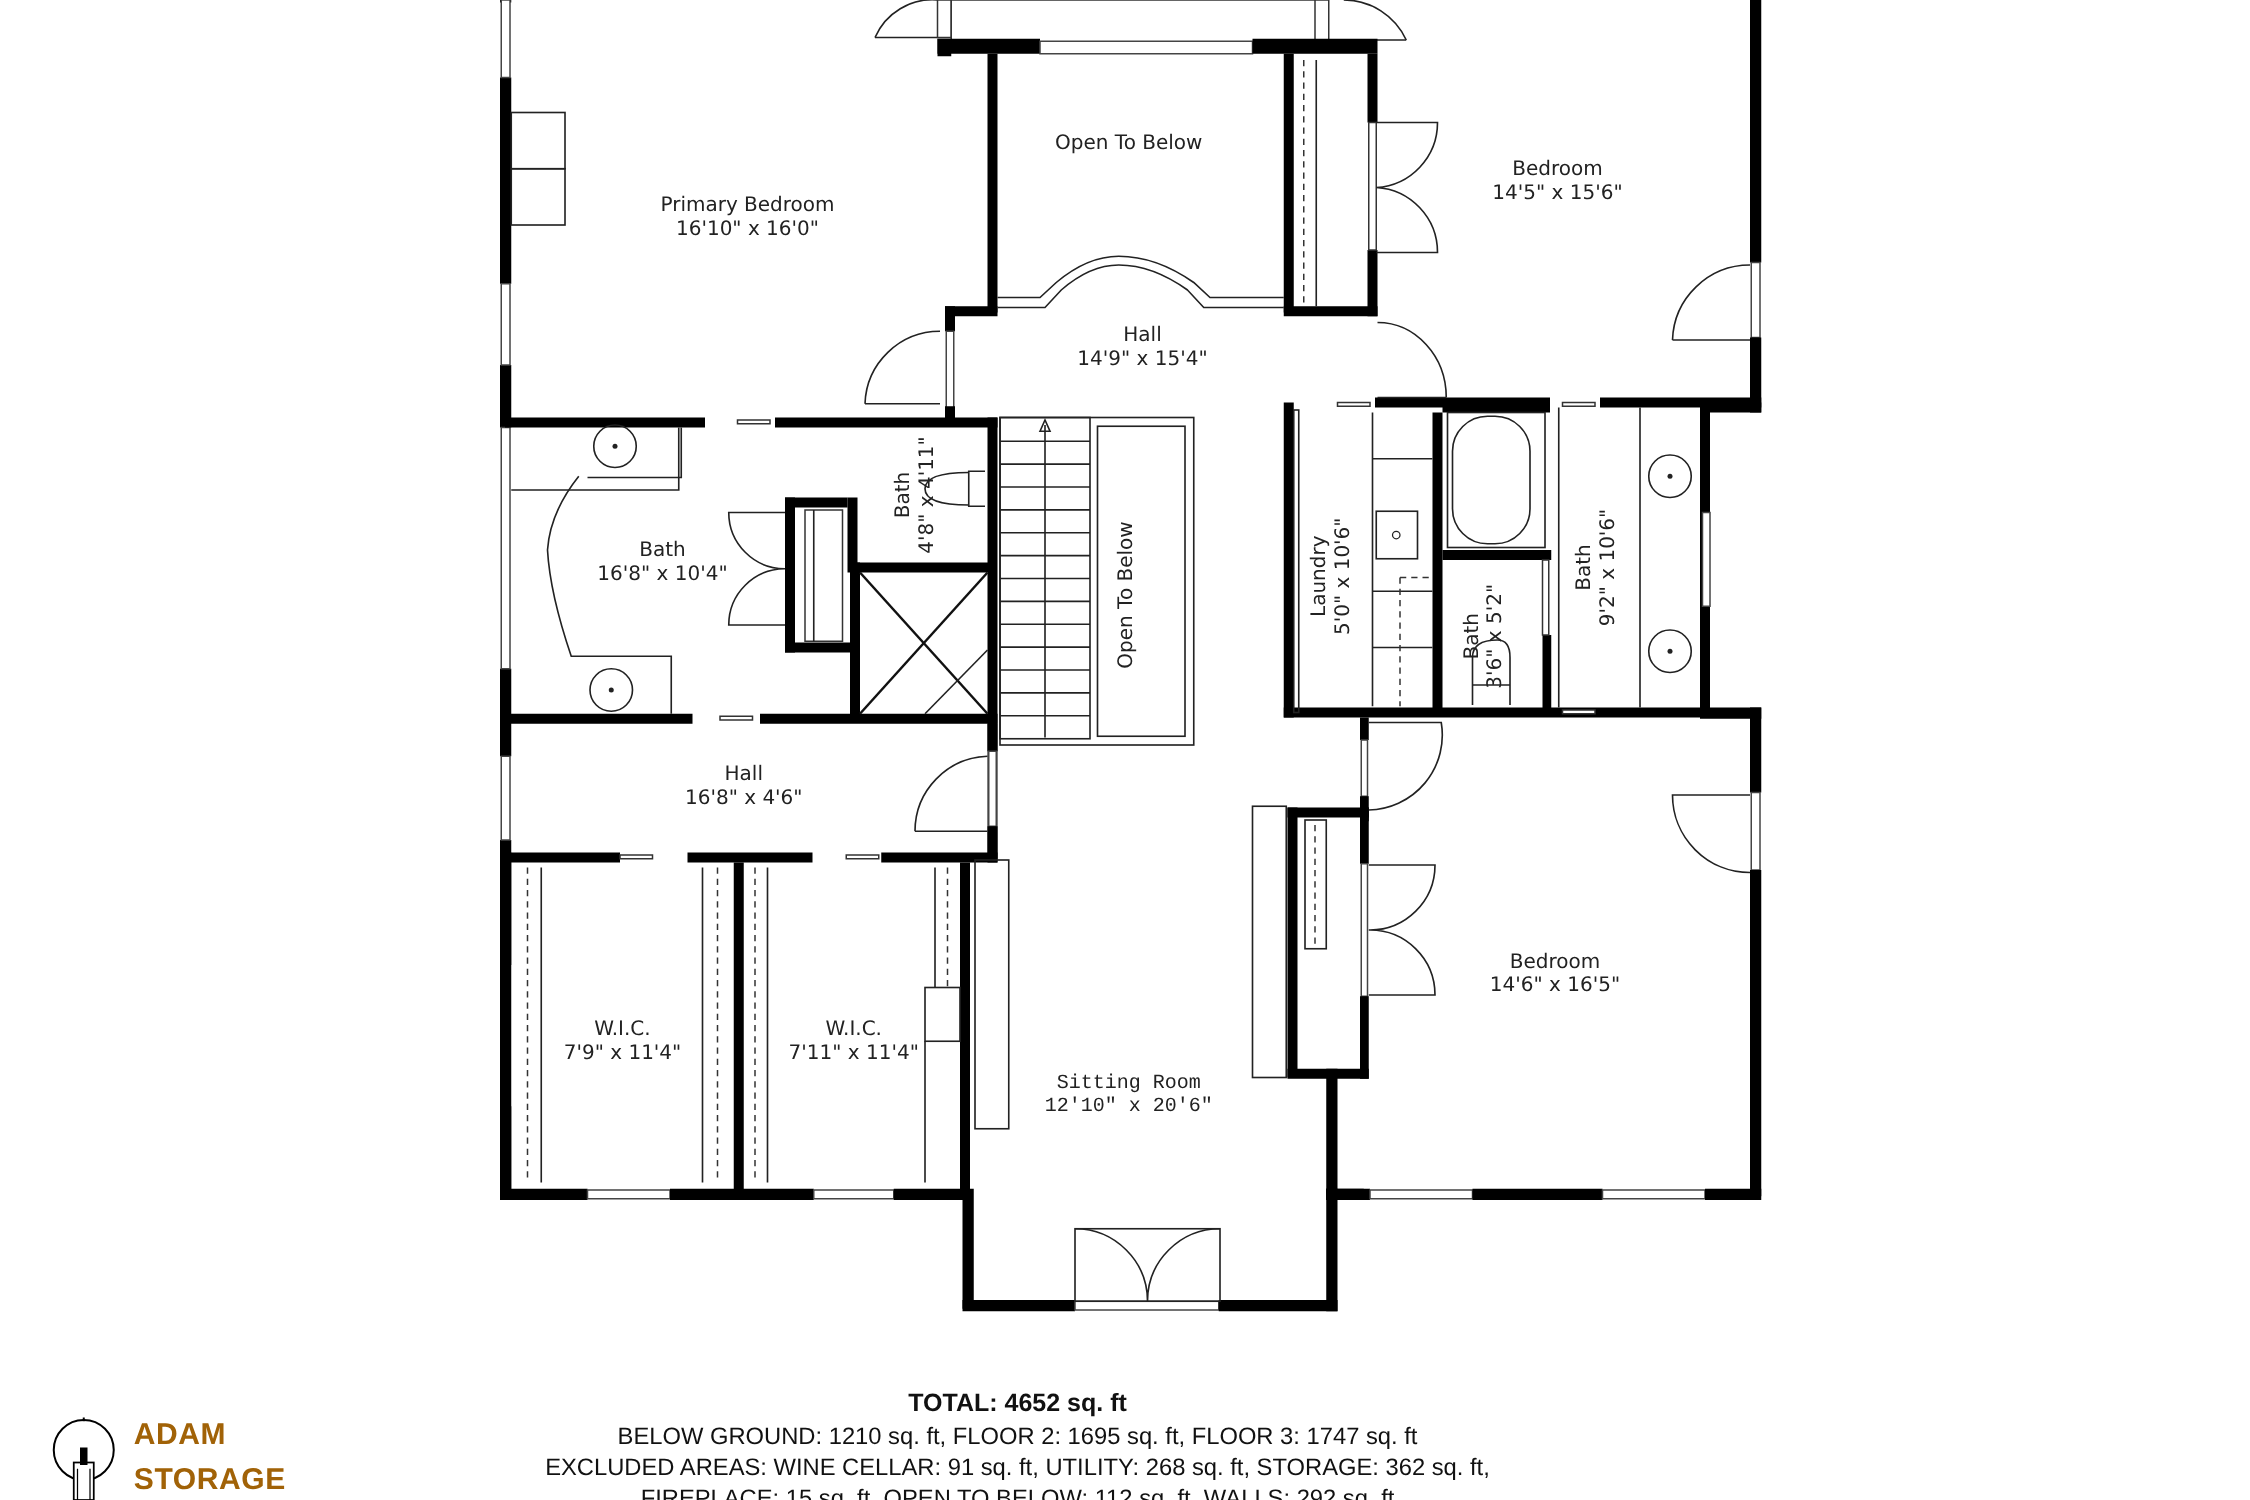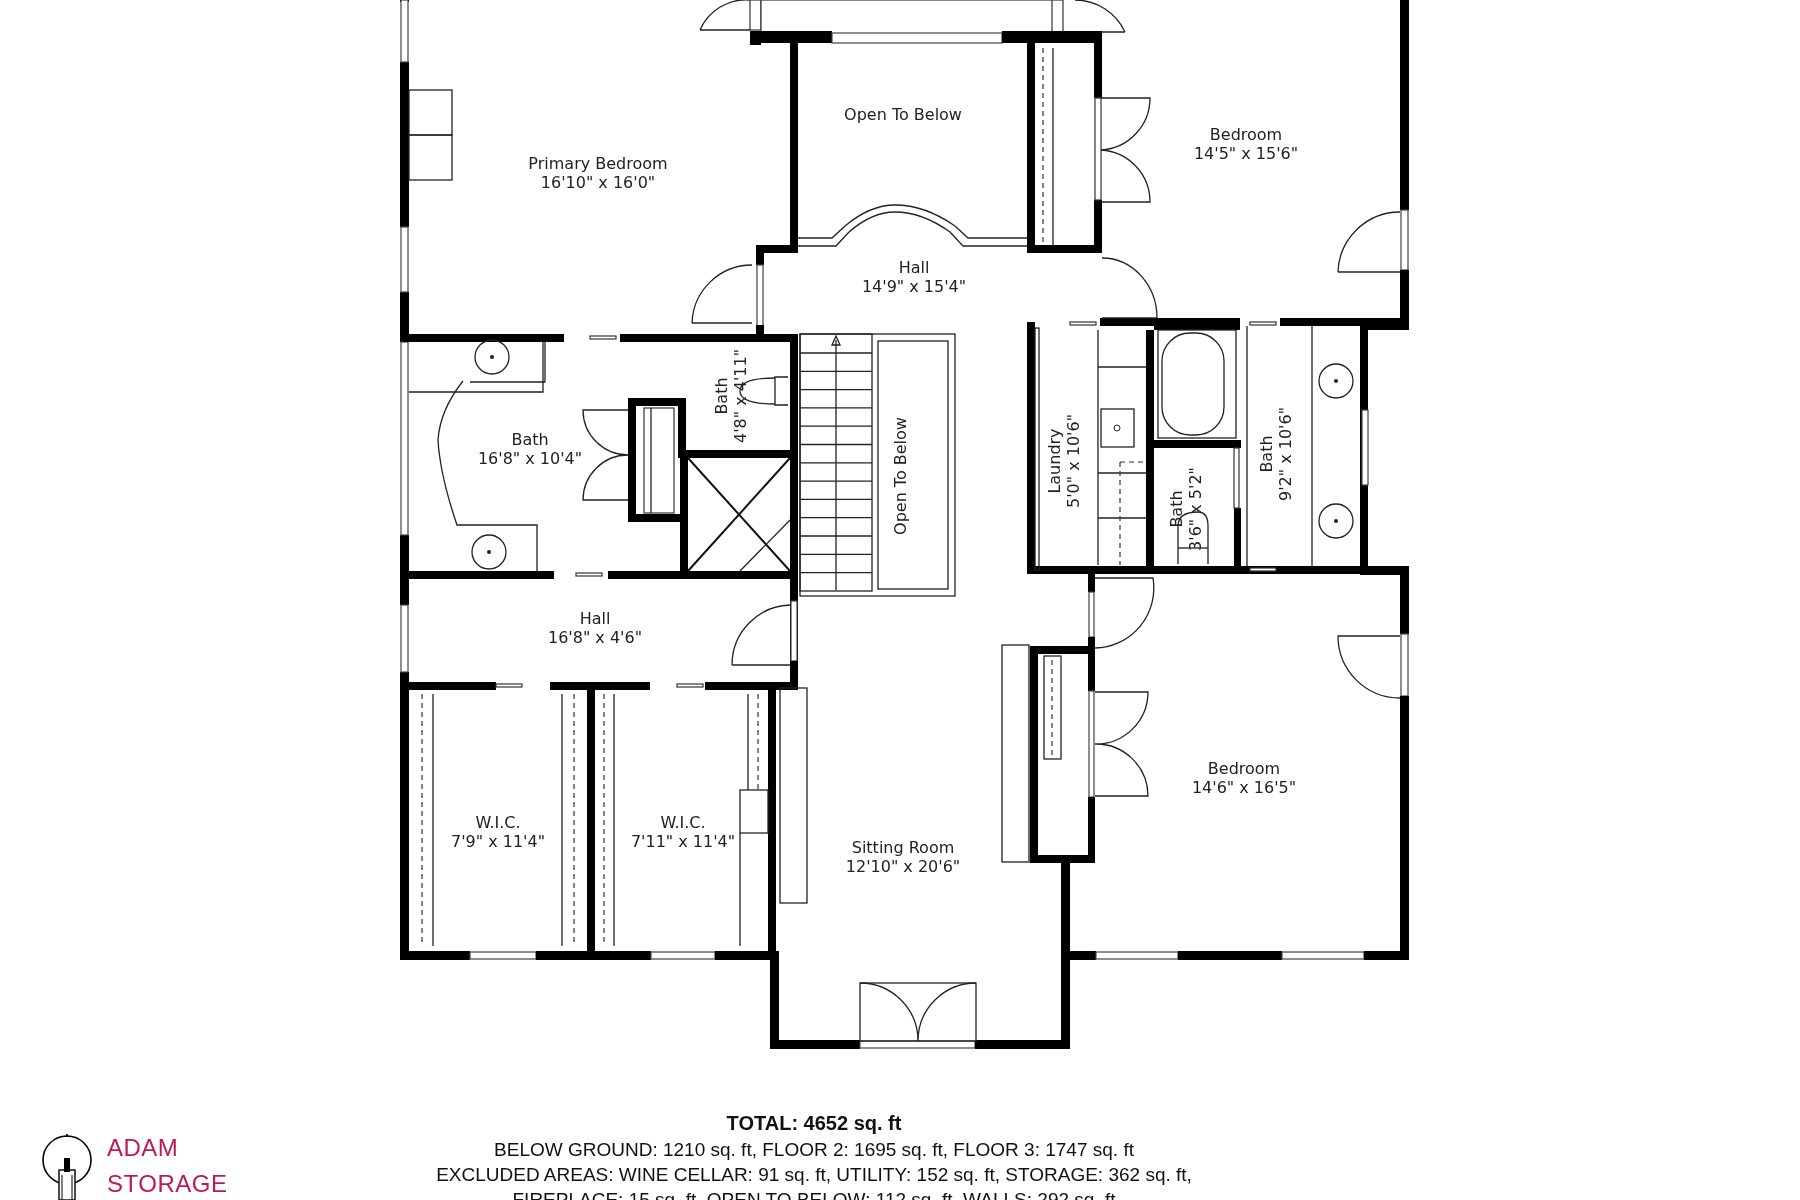--- a/index.html
+++ b/index.html
@@ -12,21 +12,21 @@
   .win { fill:#fff; stroke:#444; stroke-width:1.2; }
   .xline { stroke:#111; stroke-width:2; }
   .room-label { position:absolute; text-align:center; font-size:16px; line-height:19px; color:#222; white-space:nowrap; transform:translate(-50%,-50%); font-family:"DejaVu Sans", sans-serif; }
   .room-label.vert { transform:translate(-50%,-50%) rotate(-90deg); }
   .legend { position:absolute; left:0; width:1628px; text-align:center; font-family:"Liberation Sans", sans-serif; color:#111; white-space:nowrap; }
   .legend.total { top:1112px; font-size:20px; font-weight:bold; }
   .legend.line { font-size:19px; }
   .legend.l1 { top:1139px; }
   .legend.l2 { top:1164px; }
   .legend.l3 { top:1189px; }
-  .logo-text { position:absolute; left:107px; font-family:"Liberation Sans", sans-serif; font-weight:normal; font-size:24px; color:#be185d; letter-spacing:0.5px; }
+  .logo-text { position:absolute; left:107px; font-family:"Liberation Sans", sans-serif; font-weight:bold; font-size:24px; color:#a16207; letter-spacing:0.5px; }
   .logo-text.a { top:1134px; }
   .logo-text.b { top:1170px; }
 </style>
 </head>
 <body>
 
 <svg id="plan" viewBox="0 0 1800 1200" xmlns="http://www.w3.org/2000/svg">
 
   <g>
 
@@ -338,28 +338,28 @@
   <div>16'8" x 4'6"</div>
 </div>
 <div class="room-label" style="left:498px;top:832px;">
   <div>W.I.C.</div>
   <div>7'9" x 11'4"</div>
 </div>
 <div class="room-label" style="left:683px;top:832px;">
   <div>W.I.C.</div>
   <div>7'11" x 11'4"</div>
 </div>
-<div class="room-label" style="left:903px;top:857px;">
+<div class="room-label" style="left:903px;top:876px;font-family:Liberation Mono, monospace;">
   <div>Sitting Room</div>
   <div>12'10" x 20'6"</div>
 </div>
 <div class="room-label" style="left:1244px;top:778px;">
   <div>Bedroom</div>
   <div>14'6" x 16'5"</div>
 </div>
 
 <div class="legend total">TOTAL: 4652 sq. ft</div>
 <div class="legend line l1">BELOW GROUND: 1210 sq. ft, FLOOR 2: 1695 sq. ft, FLOOR 3: 1747 sq. ft</div>
-<div class="legend line l2">EXCLUDED AREAS: WINE CELLAR: 91 sq. ft, UTILITY: 152 sq. ft, STORAGE: 362 sq. ft,</div>
+<div class="legend line l2">EXCLUDED AREAS: WINE CELLAR: 91 sq. ft, UTILITY: 268 sq. ft, STORAGE: 362 sq. ft,</div>
 <div class="legend line l3">FIREPLACE: 15 sq. ft, OPEN TO BELOW: 112 sq. ft, WALLS: 292 sq. ft</div>
 
 <div class="logo-text a">ADAM</div>
 <div class="logo-text b">STORAGE</div>
 
 </body></html>

